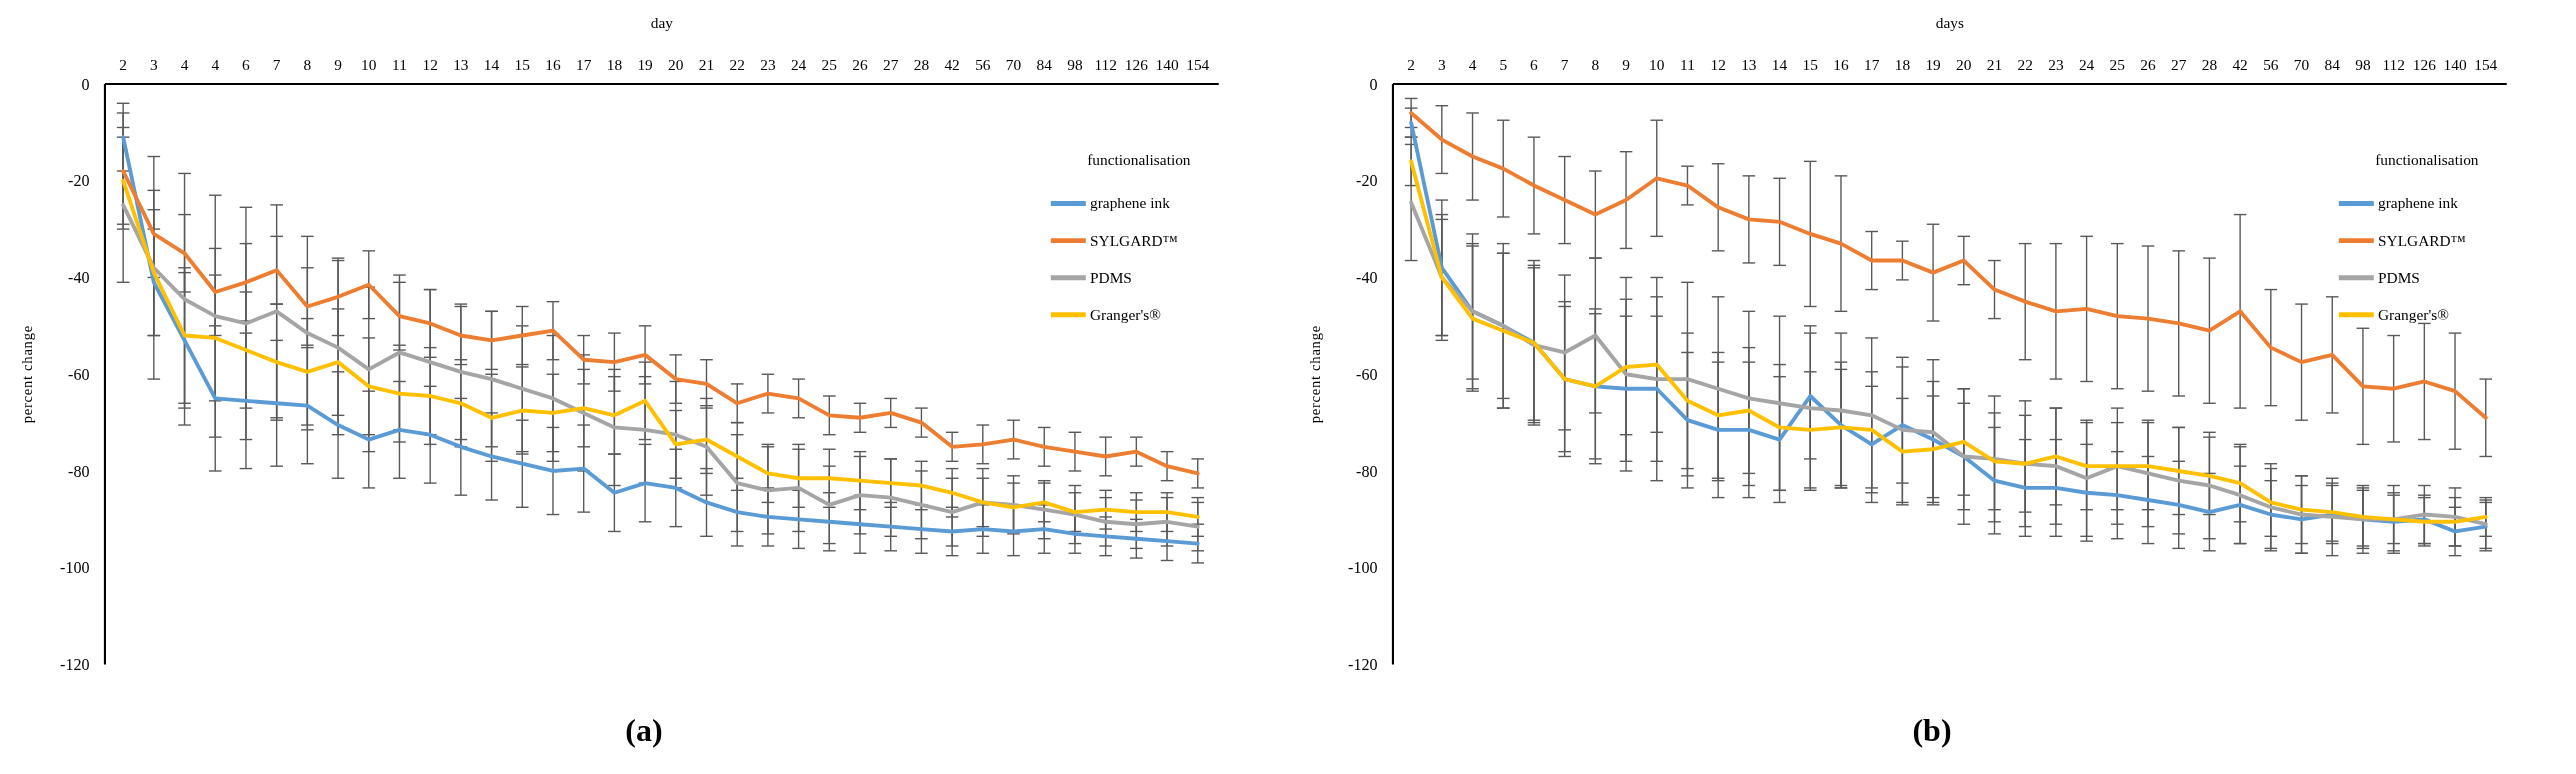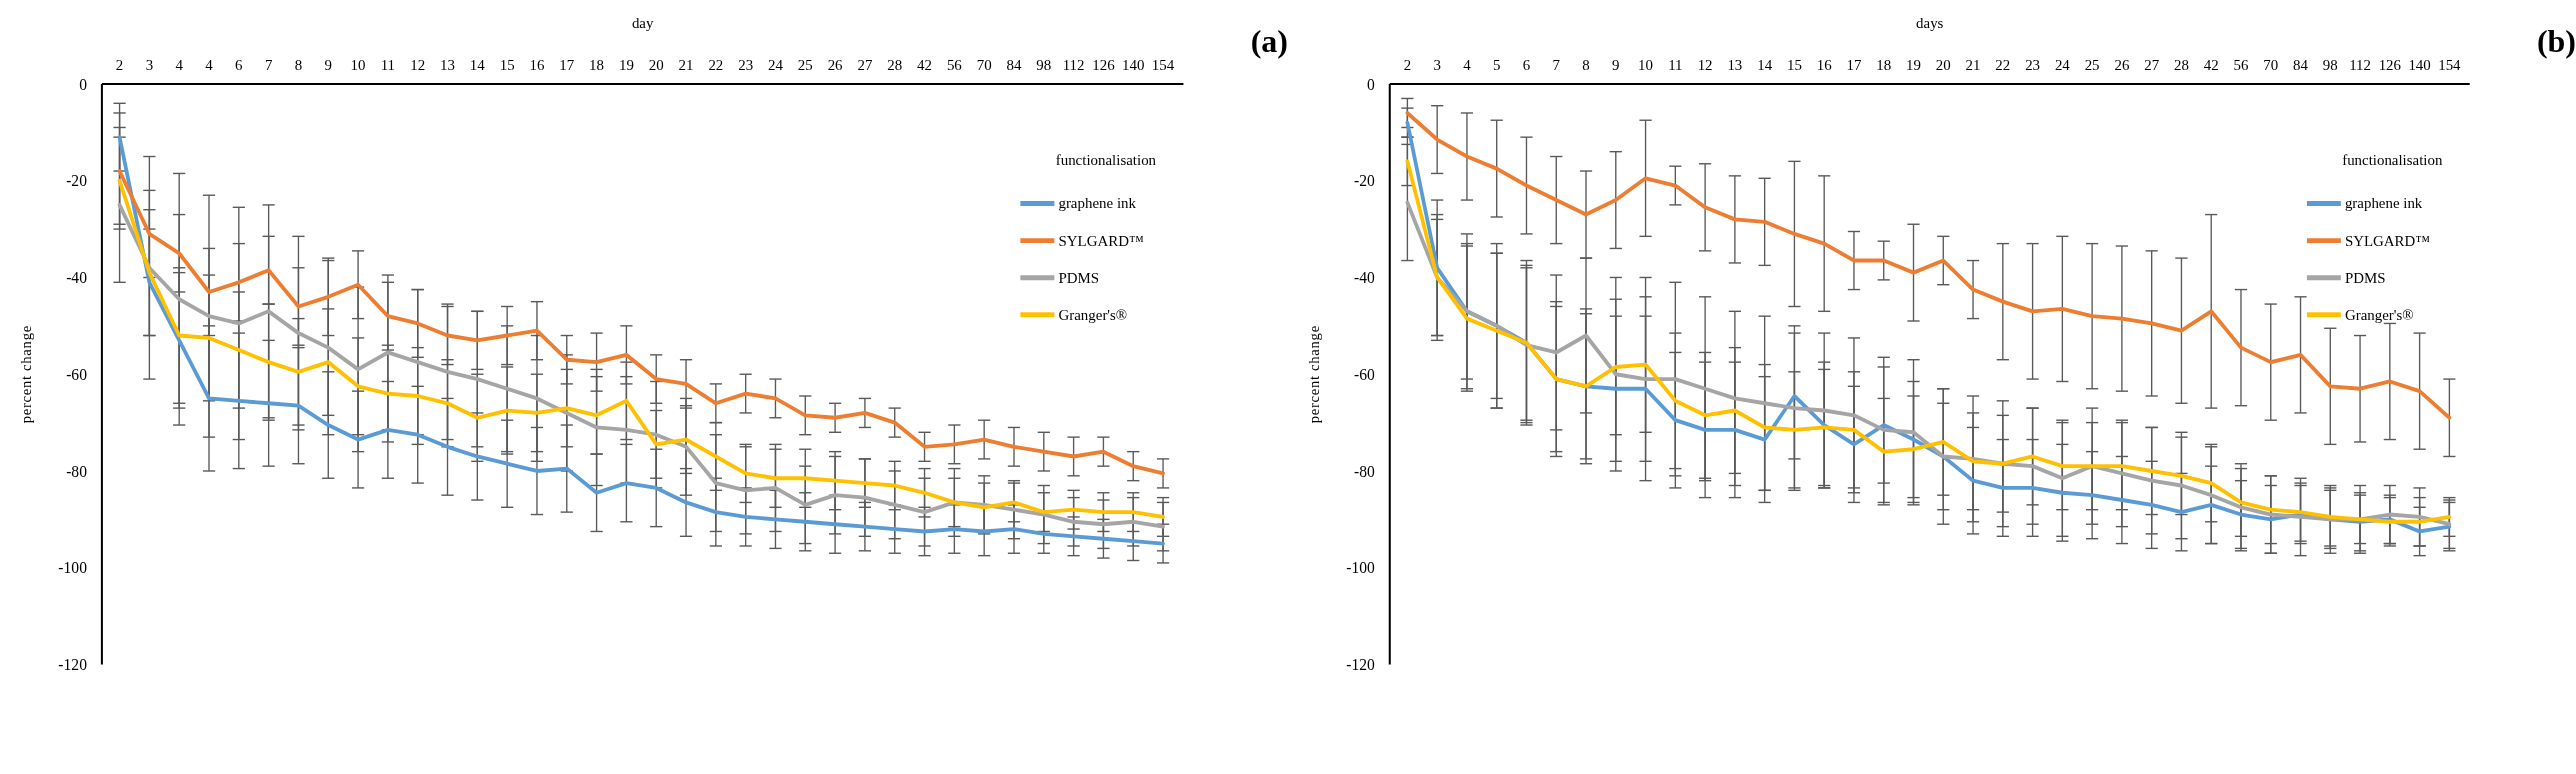--- a/index.html
+++ b/index.html
@@ -1,18 +1,18 @@
 <!DOCTYPE html>
 <html style="font-size:11.2px"><head>
 <meta charset="utf-8">
 <style>
   html,body{margin:0;padding:0;background:#ffffff;}
   body{width:2576px;height:774px;display:flex;overflow:hidden;
        font-family:"Liberation Serif", serif;}
-  .panel{width:50%;height:774px;display:flex;flex-direction:row;margin:0;}
+  .panel{width:50%;height:774px;display:flex;flex-direction:column;margin:0;}
   .panel svg{display:block;width:100%;height:689px;}
   .caption{height:83px;display:flex;align-items:center;justify-content:center;
            font-size:32px;font-weight:bold;color:#000;}
 </style>
 </head>
 <body>
 
 <figure class="panel">
   <svg id="chart-0" viewBox="0 0 1841 985" preserveAspectRatio="none">
       <text x="946" y="40" text-anchor="middle" font-size="22" font-family="Liberation Serif, serif">day</text>

